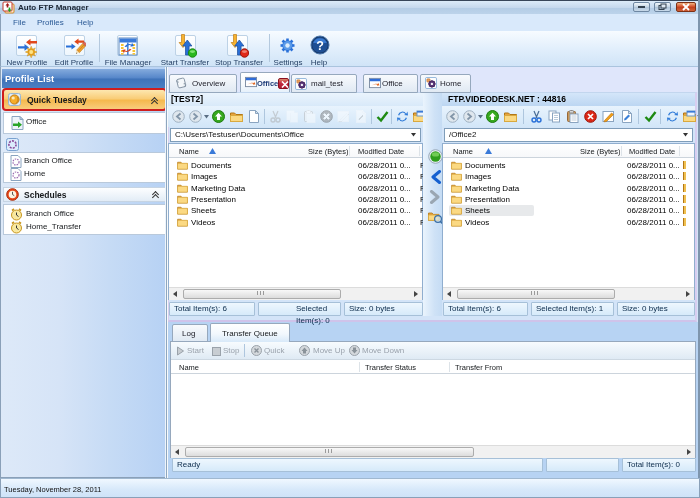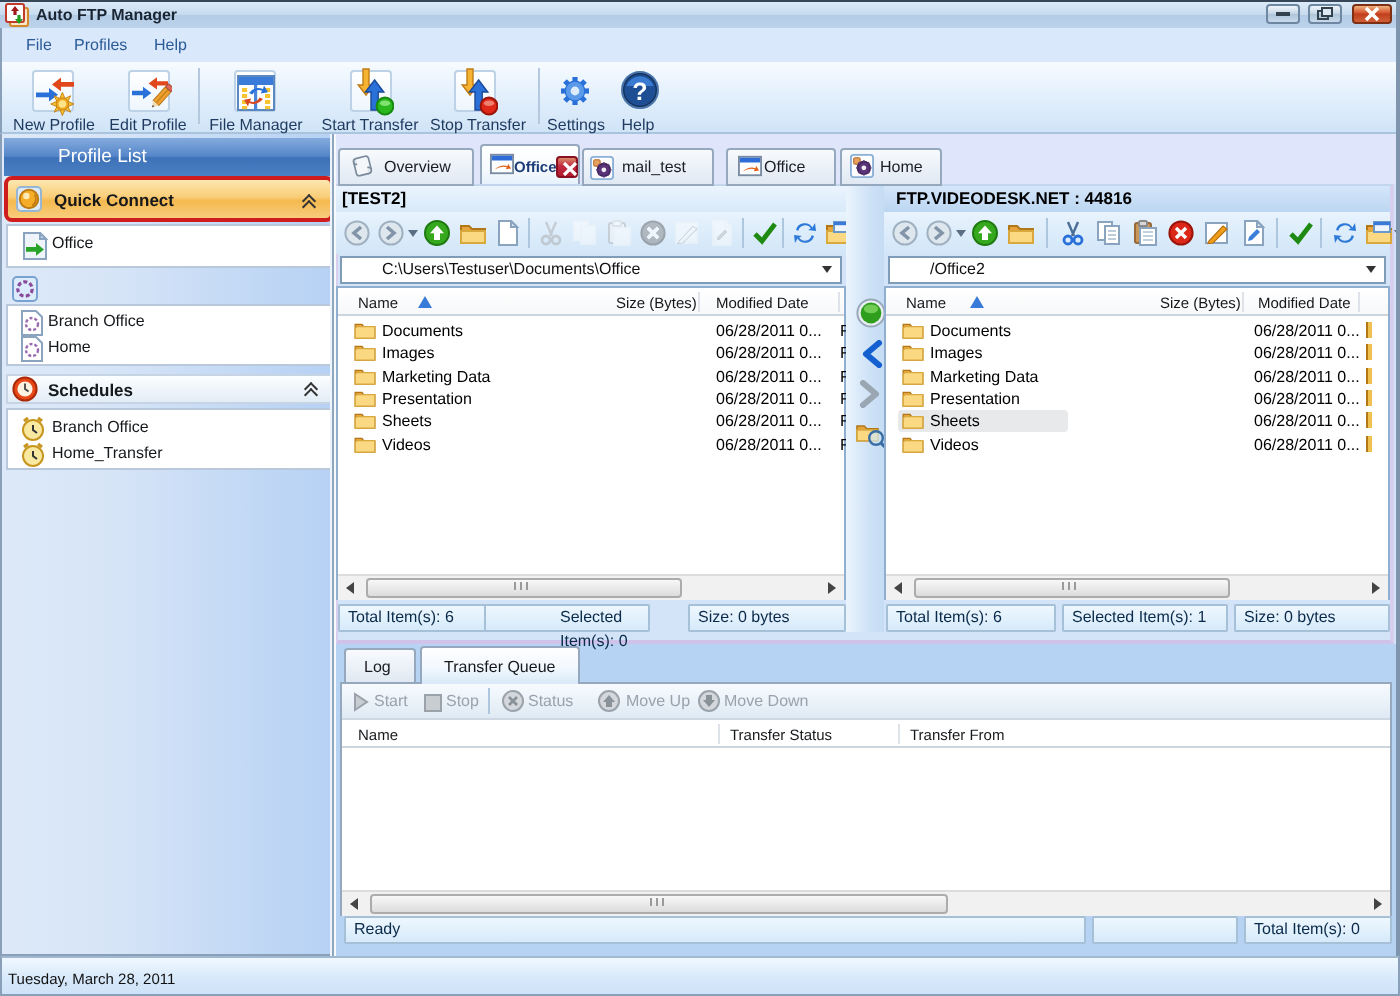--- a/index.html
+++ b/index.html
@@ -26,21 +26,21 @@
   border-bottom:1px solid #aac4de; border-left:1px solid #8aa0b8; border-right:1px solid #8aa0b8; }
 .chip { position:absolute; top:4px; width:21px; height:21px; background:linear-gradient(180deg,#ffffff,#eef6fd); border:1px solid #bdd2e6; border-radius:2px; }
 .tb-label { position:absolute; top:27px; font-size:8px; color:#1f3a5f; width:70px; text-align:center; }
 .tb-sep { position:absolute; top:3px; width:1px; height:28px; background:#b4c9de; }
 
 #leftpanel { left:0; top:67px; width:168px; height:411px;
   background:linear-gradient(90deg,#dde9f8 0%,#d6e4f7 35%,#c6dbf5 65%,#b6d1f4 100%);
   border-left:1px solid #8aa0b8; border-bottom:1px solid #8aa0b8; }
 #pl-header { left:1px; top:2px; width:165px; height:19px;
   background:linear-gradient(180deg,#84abdd 0%,#5586c9 48%,#3e72b8 52%,#4a80c4 100%);
-  color:#fff; font-weight:normal; font-size:9.5px; line-height:19px; padding-left:27px; }
+  color:#fff; font-weight:bold; font-size:9.5px; line-height:19px; padding-left:3px; }
 #quick-connect { left:1px; top:21px; width:165px; height:23px; border:2px solid #cf1d1d; border-radius:4px;
   background:linear-gradient(180deg,#fde7b0,#f9cd78 45%,#f5b94e 55%,#f8cd7d); }
 .sec-box { position:absolute; background:#fff; border:1px solid #b9c9db; }
 .sec-head { position:absolute; left:2px; width:164px; height:15px;
   background:linear-gradient(180deg,#fdfeff,#e2ecf6); border:1px solid #c6d4e3;
   font-size:8.5px; font-weight:bold; color:#16191c; line-height:14px; padding-left:20px; }
 .pl-item { position:absolute; font-size:8px; color:#16191c; }
 .chev { position:absolute; right:5px; width:8px; height:9px; }
 .chev:before, .chev:after { content:""; position:absolute; left:0; width:4px; height:4px; border-left:1.3px solid #333; border-top:1.3px solid #333; transform:rotate(45deg); }
 .chev:before { top:1px; } .chev:after { top:4px; }
@@ -48,21 +48,21 @@
 #main { left:168px; top:67px; width:530px; height:411px; background:linear-gradient(180deg,#dfe6fb 0,#dfe6fb 25px,#d3e4f8 25px,#d3e4f8 255px,#b7d3f3 255px,#b7d3f3 100%); }
 
 .tab { position:absolute; height:19px; font-size:8px; color:#1c1c26;
   background:linear-gradient(180deg,#f8fafd,#e0e9f3); border:1px solid #96a8bd; border-radius:2px 2px 0 0; }
 .tab.active { background:linear-gradient(180deg,#ffffff,#f6fafd 60%,#e6f1fb); height:20px; color:#1e3c78; font-weight:bold; font-size:7.5px; z-index:3; border-bottom:none; }
 .tab-txt { position:absolute; top:4px; }
 
 .bpanel { position:absolute; top:26px; width:303px; height:223px; }
 .bp-head { position:absolute; left:0; top:0; width:100%; height:13px; font-size:8.5px; font-weight:bold; color:#000; padding-left:3px; line-height:13px; }
 .bp-toolbar { position:absolute; left:0; top:13px; width:100%; height:21px; background:linear-gradient(180deg,#e8f3fd,#d2e6f8); }
-.bp-addr { position:absolute; left:2px; top:35px; height:14px; background:#fff; border:1px solid #7f9db9; font-size:8px; color:#111; line-height:12px; padding-left:20px; }
+.bp-addr { position:absolute; left:2px; top:35px; height:14px; background:#fff; border:1px solid #7f9db9; font-size:8px; color:#111; line-height:12px; padding-left:4px; }
 .bp-list { position:absolute; left:0px; top:50px; background:#fff; border:1px solid #90aecf; }
 .colhead { position:absolute; left:0; top:0; width:100%; height:14px; background:linear-gradient(180deg,#ffffff,#f7f8fa); border-bottom:1px solid #ccd4dc; font-size:7.5px; color:#16191c; }
 .csep { position:absolute; top:2px; width:1px; height:10px; background:#dde3e8; }
 .file-row { position:absolute; font-size:8px; color:#000; height:11px; line-height:11px; }
 .hscroll { position:absolute; height:13px; background:#f1f1f1; border-top:1px solid #dcdcdc; }
 .hthumb { position:absolute; top:1px; height:10px; background:linear-gradient(180deg,#f8f8f8,#dcdcdc); border:1px solid #acacac; border-radius:2px; }
 .grip { position:absolute; top:3px; width:1px; height:4px; background:#9a9a9a; }
 .sarr { position:absolute; top:3px; width:0; height:0; }
 .statseg { position:absolute; height:14px; background:linear-gradient(180deg,#eef7fe,#d6eafa); border:1px solid #a6c0d8; font-size:8px; color:#0a2a4a; line-height:12px; padding-left:4px; border-radius:1px; }
 .pico { width:13px; height:13px; }
@@ -301,21 +301,21 @@
     <circle cx="10" cy="10" r="9" fill="#16335e" stroke="#4a76ac"></circle>
     <circle cx="10" cy="10" r="7.8" fill="#1e4f94"></circle>
     <path d="M3.2 8 a7.2 7.2 0 0 1 13.6 0 z" fill="#3a7ad0"></path>
     <text x="10" y="15" font-size="12.5" font-weight="bold" fill="#fff" text-anchor="middle" font-family="Liberation Sans">?</text>
   </svg>
 </div>
 
 <div class="abs" id="leftpanel">
   <div class="abs" id="pl-header">Profile List</div>
   <div class="abs" id="quick-connect">
-    <span class="pl-item" style="left:23px;top:5px;font-weight:bold;font-size:8.5px;">Quick Connect</span>
+    <span class="pl-item" style="left:23px;top:5px;font-weight:bold;font-size:8.5px;">Quick Tuesday</span>
     <span class="chev" style="top:7px;"></span>
     <svg style="left:4px;top:3px;" width="13" height="13" viewBox="0 0 13 13">
       <rect x="0.5" y="0.5" width="12" height="12" rx="2" fill="#dcebf8" stroke="#97b6d4"></rect>
       <circle cx="6.5" cy="6.5" r="4.6" fill="#f5ad28" stroke="#c07c14"></circle>
       <circle cx="5.2" cy="5" r="1.6" fill="#fce9b8"></circle>
       <path d="M9.3 4.2 a4 4 0 0 1 -1.2 5.6" fill="none" stroke="#c07c14" stroke-width="0.9"></path>
     </svg>
   </div>
   <div class="sec-box" style="left:2px;top:45px;width:163px;height:22px;">
     <span class="pl-item" style="left:22px;top:4px;">Office</span>
@@ -510,21 +510,21 @@
       <div class="hscroll" style="left:0;top:143px;width:253px;">
         <div class="hthumb" style="left:14px;width:158px;"></div>
         <div class="grip" style="left:88px;"></div>
           <div class="grip" style="left:91px;"></div>
           <div class="grip" style="left:94px;"></div>
         <div class="sarr" style="left:4px;border-top:3px solid transparent;border-bottom:3px solid transparent;border-right:4px solid #444;"></div>
         <div class="sarr" style="right:4px;border-top:3px solid transparent;border-bottom:3px solid transparent;border-left:4px solid #444;"></div>
       </div>
     </div>
     <div class="statseg" style="left:1px;top:209px;width:86px;">Total Item(s): 6</div>
-    <div class="statseg" style="left:74px;top:209px;width:83px;padding-left:37px;">Selected Item(s): 0</div>
+    <div class="statseg" style="left:90px;top:209px;width:83px;padding-left:37px;">Selected Item(s): 0</div>
     <div class="statseg" style="left:176px;top:209px;width:79px;">Size: 0 bytes</div>
   </div>
 
   <div id="midstrip">
     <svg style="left:5px;top:56px;" width="15" height="15" viewBox="0 0 15 15">
       <circle cx="7.5" cy="7.5" r="6.8" fill="#e8eef4" stroke="#98a8b8"></circle>
       <circle cx="7.5" cy="7.5" r="5.2" fill="#2f9e1c"></circle>
       <ellipse cx="7.5" cy="5.4" rx="3.6" ry="2.2" fill="#7cd45e" opacity="0.85"></ellipse>
     </svg>
     <svg style="left:6px;top:77px;" width="13" height="14" viewBox="0 0 13 14">
@@ -674,21 +674,21 @@
       <span style="position:absolute;left:16px;top:4px;">Start</span>
       <svg style="left:41px;top:5px;" width="9" height="9" viewBox="0 0 9 9">
           <rect x="0.5" y="0.5" width="8" height="8" fill="#c8cdd2" stroke="#9aa2aa"></rect>
         </svg>
       <span style="position:absolute;left:52px;top:4px;">Stop</span>
       <div class="tsep" style="left:73px;top:2px;height:13px;"></div>
       <svg style="left:80px;top:3px;" width="11" height="11" viewBox="0 0 11 11">
           <circle cx="5.5" cy="5.5" r="5" fill="#d4d8dc" stroke="#9aa2aa"></circle>
           <path d="M3.5 3.5 L7.5 7.5 M7.5 3.5 L3.5 7.5" stroke="#8a9299" stroke-width="1.4"></path>
         </svg>
-      <span style="position:absolute;left:93px;top:4px;">Status</span>
+      <span style="position:absolute;left:93px;top:4px;">Quick</span>
       <svg style="left:128px;top:3px;" width="11" height="11" viewBox="0 0 11 11">
           <circle cx="5.5" cy="5.5" r="5" fill="#d4d8dc" stroke="#9aa2aa"></circle>
           <path d="M5.5 2.5 L8.5 6 H7 V8.5 H4 V6 H2.5 Z" fill="#8a9299"></path>
         </svg>
       <span style="position:absolute;left:142px;top:4px;">Move Up</span>
       <svg style="left:178px;top:3px;" width="11" height="11" viewBox="0 0 11 11">
           <circle cx="5.5" cy="5.5" r="5" fill="#d4d8dc" stroke="#9aa2aa"></circle>
           <path d="M5.5 8.5 L2.5 5 H4 V2.5 H7 V5 H8.5 Z" fill="#8a9299"></path>
         </svg>
       <span style="position:absolute;left:191px;top:4px;">Move Down</span>
@@ -713,14 +713,14 @@
   <div class="statseg" style="left:4px;top:391px;width:371px;">Ready</div>
   <div class="statseg" style="left:378px;top:391px;width:73px;"></div>
   <div class="statseg" style="left:454px;top:391px;width:74px;">Total Item(s): 0</div>
 </div>
 
 <div class="abs" style="left:698px;top:0;width:2px;height:498px;background:#7e95ad;"></div>
 <div class="abs" style="left:165px;top:67px;width:1px;height:411px;background:#eef4fb;"></div>
 <div class="abs" style="left:166px;top:67px;width:1px;height:411px;background:#8ea6be;"></div>
 <div class="abs" style="left:167px;top:67px;width:1px;height:411px;background:#f7fafc;"></div>
 <div class="abs" id="bottombar">
-  <div id="date-text">Tuesday, March 28, 2011</div>
+  <div id="date-text">Tuesday, November 28, 2011</div>
 </div>
 
 </body></html>

